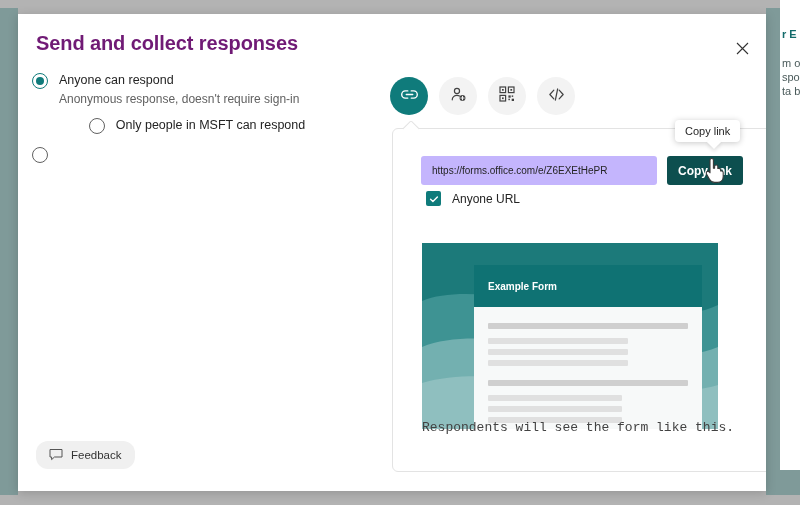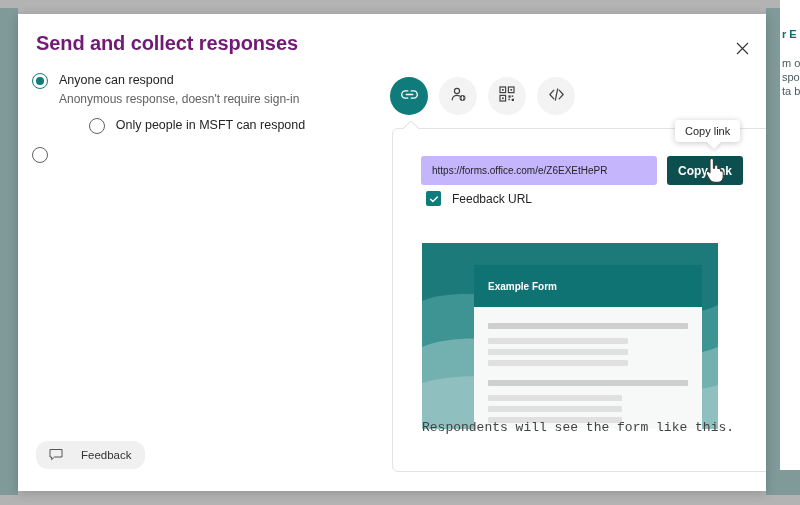--- a/index.html
+++ b/index.html
@@ -143,21 +143,21 @@
 
   
   .feedback-btn {
     position: absolute;
     left: 18px;
     bottom: 22px;
     height: 28px;
     padding: 0 13px;
     display: inline-flex;
     align-items: center;
-    gap: 18px;
+    gap: 8px;
     background: #f0f0f0;
     border-radius: 12px;
     cursor: pointer;
     font-size: 11.5px;
     color: #333333;
   }
 
   
   .tabs {
     position: absolute;
@@ -486,21 +486,21 @@
     </div>
 
     <div class="shorten-row">
       <div class="checkbox">
         <span>
           <svg width="10" height="10" viewBox="0 0 10 10" aria-hidden="true">
             <path d="M1.6 5.2 L3.9 7.4 L8.4 2.9" fill="none" stroke="#ffffff" stroke-width="1.4" stroke-linecap="round" stroke-linejoin="round"></path>
           </svg>
         </span>
       </div>
-      <div class="shorten-label">Feedback URL</div>
+      <div class="shorten-label">Anyone URL</div>
     </div>
 
     <div class="preview">
       <svg class="wave-svg" viewBox="0 0 328 186" preserveAspectRatio="none">
         <rect x="0" y="0" width="328" height="186" fill="#1c7a7a"></rect>
         <path d="M0 58 C70 30 250 96 328 62 L328 186 L0 186 Z" fill="#3e9393"></path>
         <path d="M0 104 C80 74 240 136 328 104 L328 186 L0 186 Z" fill="#73b0b0"></path>
         <path d="M0 140 C90 116 240 166 328 142 L328 186 L0 186 Z" fill="#8fbfbf"></path>
       </svg>
 

